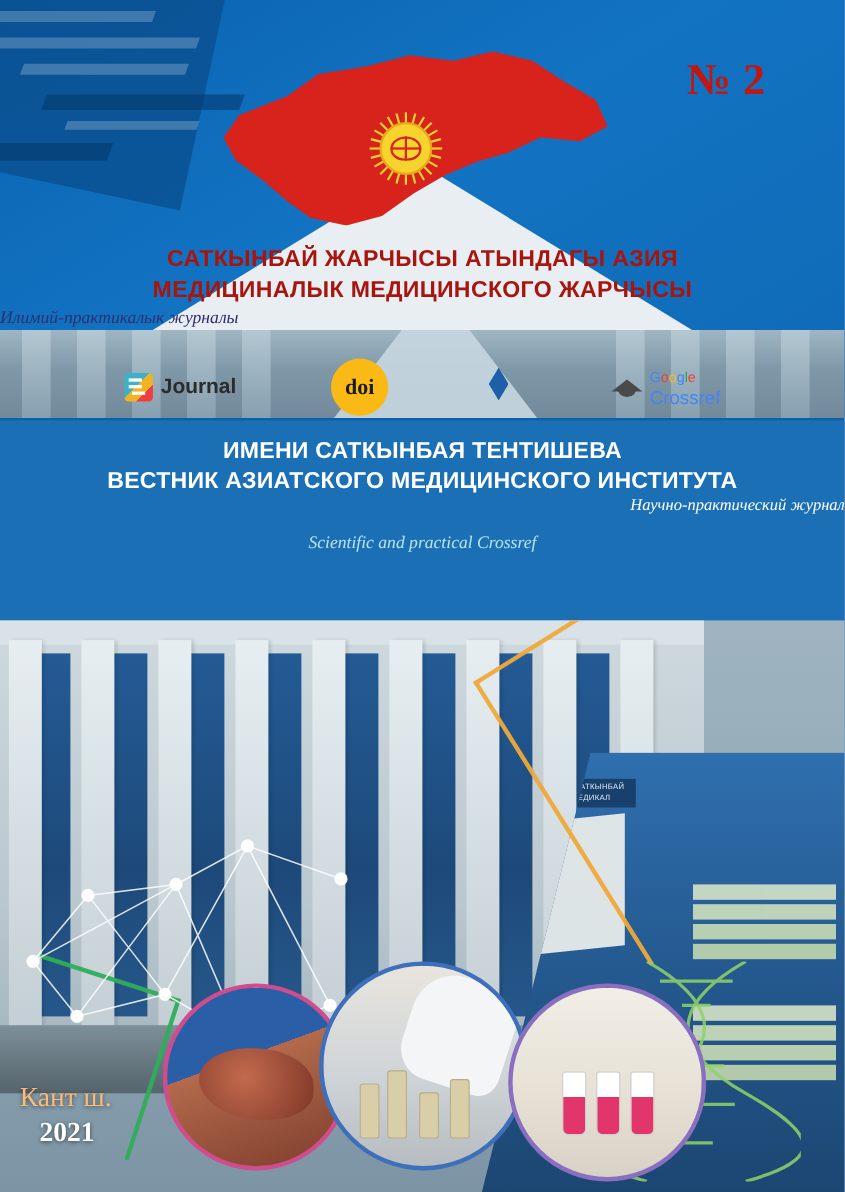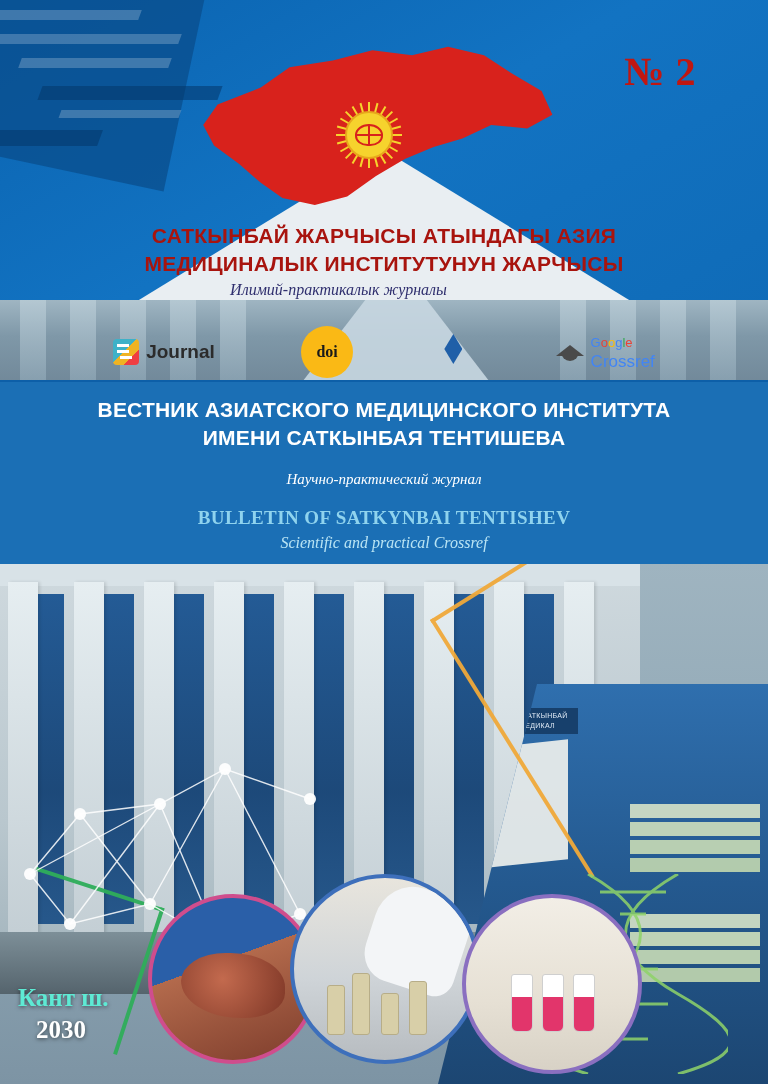--- a/index.html
+++ b/index.html
@@ -147,21 +147,20 @@
     color: #a8140e;
     font-size: 21px;
     font-weight: bold;
     line-height: 28px;
     letter-spacing: .3px;
   }
   .kg-sub {
     position: absolute;
     left: 0; top: 281px;
     width: 677px;
-    text-align: center;
     color: #2f2f6e;
     font-size: 16px;
     font-style: italic;
     font-family: "Liberation Serif", serif;
   }
 
   
   .logos {
     position: absolute;
     left: 0; top: 322px;
@@ -185,21 +184,21 @@
     position:absolute; left:4px; top:5px;
     width:12px; height:3px; background:#fff;
     box-shadow: 0 6px 0 #fff, 3px 12px 0 #fff;
   }
   .crossref-text { color:#2b2b2b; font-size:19px; font-weight:bold; }
   .doi-badge {
     width: 52px; height: 52px;
     border-radius: 50%;
     background: #fab915;
     color: #1a1a1a;
-    font-size: 16px;
+    font-size: 20px;
     font-weight: bold;
     display: flex; align-items: center; justify-content: center;
     font-family: "Liberation Serif", serif;
   }
   .diamond-logo {
     width: 30px; height: 52px;
     position: relative;
   }
   .diamond-logo .d {
     position: absolute;
@@ -237,24 +236,25 @@
     color: #ffffff;
   }
   .ru-title {
     padding-top: 14px;
     font-size: 21px;
     font-weight: bold;
     line-height: 28px;
     letter-spacing: .2px;
   }
   .ru-sub {
-    margin-top: 19px;
+    margin-top: 0;
     font-size: 15px;
     font-style: italic;
     font-family: "Liberation Serif", serif;
+    text-align: right;
   }
   .en-title {
     margin-top: 16px;
     color: #8fd3ee;
     font-size: 19px;
     font-weight: bold;
     line-height: 27px;
     font-family: "Liberation Serif", serif;
     letter-spacing: .4px;
   }
@@ -418,23 +418,23 @@
     position:absolute; left:18%; top:34%;
     width:64%; height:40%;
     background: radial-gradient(circle at 40% 40%, #c36a4e, #7d3626);
     border-radius: 45% 55% 40% 60%;
   }
 
   
   .city {
     position: absolute;
     left: 18px; top: 982px;
-    color: #5eead4;
+    color: #fdba74;
     font-size: 25px;
-    font-weight: bold;
+    font-weight: normal;
     font-family: "Liberation Serif", serif;
     text-shadow: 0 1px 4px rgba(0,0,0,.55);
     line-height: 32px;
   }
   .year {
     position: absolute;
     left: 36px; top: 1016px;
     color: #ffffff;
     font-size: 25px;
     font-weight: bold;
@@ -491,21 +491,21 @@
         <div class="tunduk-bar" style="left:19px;top:32px;width:28px;height:2px;"></div>
         <div class="tunduk-bar" style="left:32px;top:22px;width:2px;height:22px;"></div>
       </div>
     </div>
 
     <div class="issue-number">№ 2</div>
   </div>
 
   <div class="kg-title">
     <div>САТКЫНБАЙ ЖАРЧЫСЫ АТЫНДАГЫ АЗИЯ</div>
-    <div>МЕДИЦИНАЛЫК ИНСТИТУТУНУН ЖАРЧЫСЫ</div>
+    <div>МЕДИЦИНАЛЫК МЕДИЦИНСКОГО ЖАРЧЫСЫ</div>
   </div>
   <div class="kg-sub">Илимий-практикалык журналы</div>
 
   <div class="logos">
     <div class="logo-item">
       <span class="crossref-mark"></span>
       <span class="crossref-text">Journal</span>
     </div>
 
     <div class="logo-item">
@@ -525,27 +525,26 @@
       </span>
       <span>
         <span class="google-text"><span class="g1">G</span><span class="g2">o</span><span class="g3">o</span><span class="g4">g</span><span class="g5">l</span><span class="g6">e</span></span><br>
         <span class="scholar-text">Crossref</span>
       </span>
     </div>
   </div>
 
   <div class="mid-block">
     <div class="ru-title">
+      <div>ИМЕНИ САТКЫНБАЯ ТЕНТИШЕВА</div>
       <div>ВЕСТНИК АЗИАТСКОГО МЕДИЦИНСКОГО ИНСТИТУТА</div>
-      <div>ИМЕНИ САТКЫНБАЯ ТЕНТИШЕВА</div>
     </div>
     <div class="ru-sub">Научно-практический журнал</div>
 
     <div class="en-title">
-      <div>BULLETIN OF SATKYNBAI TENTISHEV</div>
     </div>
     <div class="en-sub">Scientific and practical Crossref</div>
   </div>
 
   <div class="bottom-area">
 
     <div class="building">
       <div class="roofline"></div>
       <div class="win" style="left:22px"></div>
         <div class="col" style="left:8px"></div>
@@ -616,15 +615,15 @@
       <div class="bottle" style="left:63%;height:52px"></div>
     </div>
     <div class="circle-photo cp3">
       <div class="tube" style="left:26%"></div>
       <div class="tube" style="left:44%"></div>
       <div class="tube" style="left:62%"></div>
     </div>
   </div>
 
   <div class="city">Кант ш.</div>
-  <div class="year">2030</div>
+  <div class="year">2021</div>
 
 </div>
 
 </body></html>

